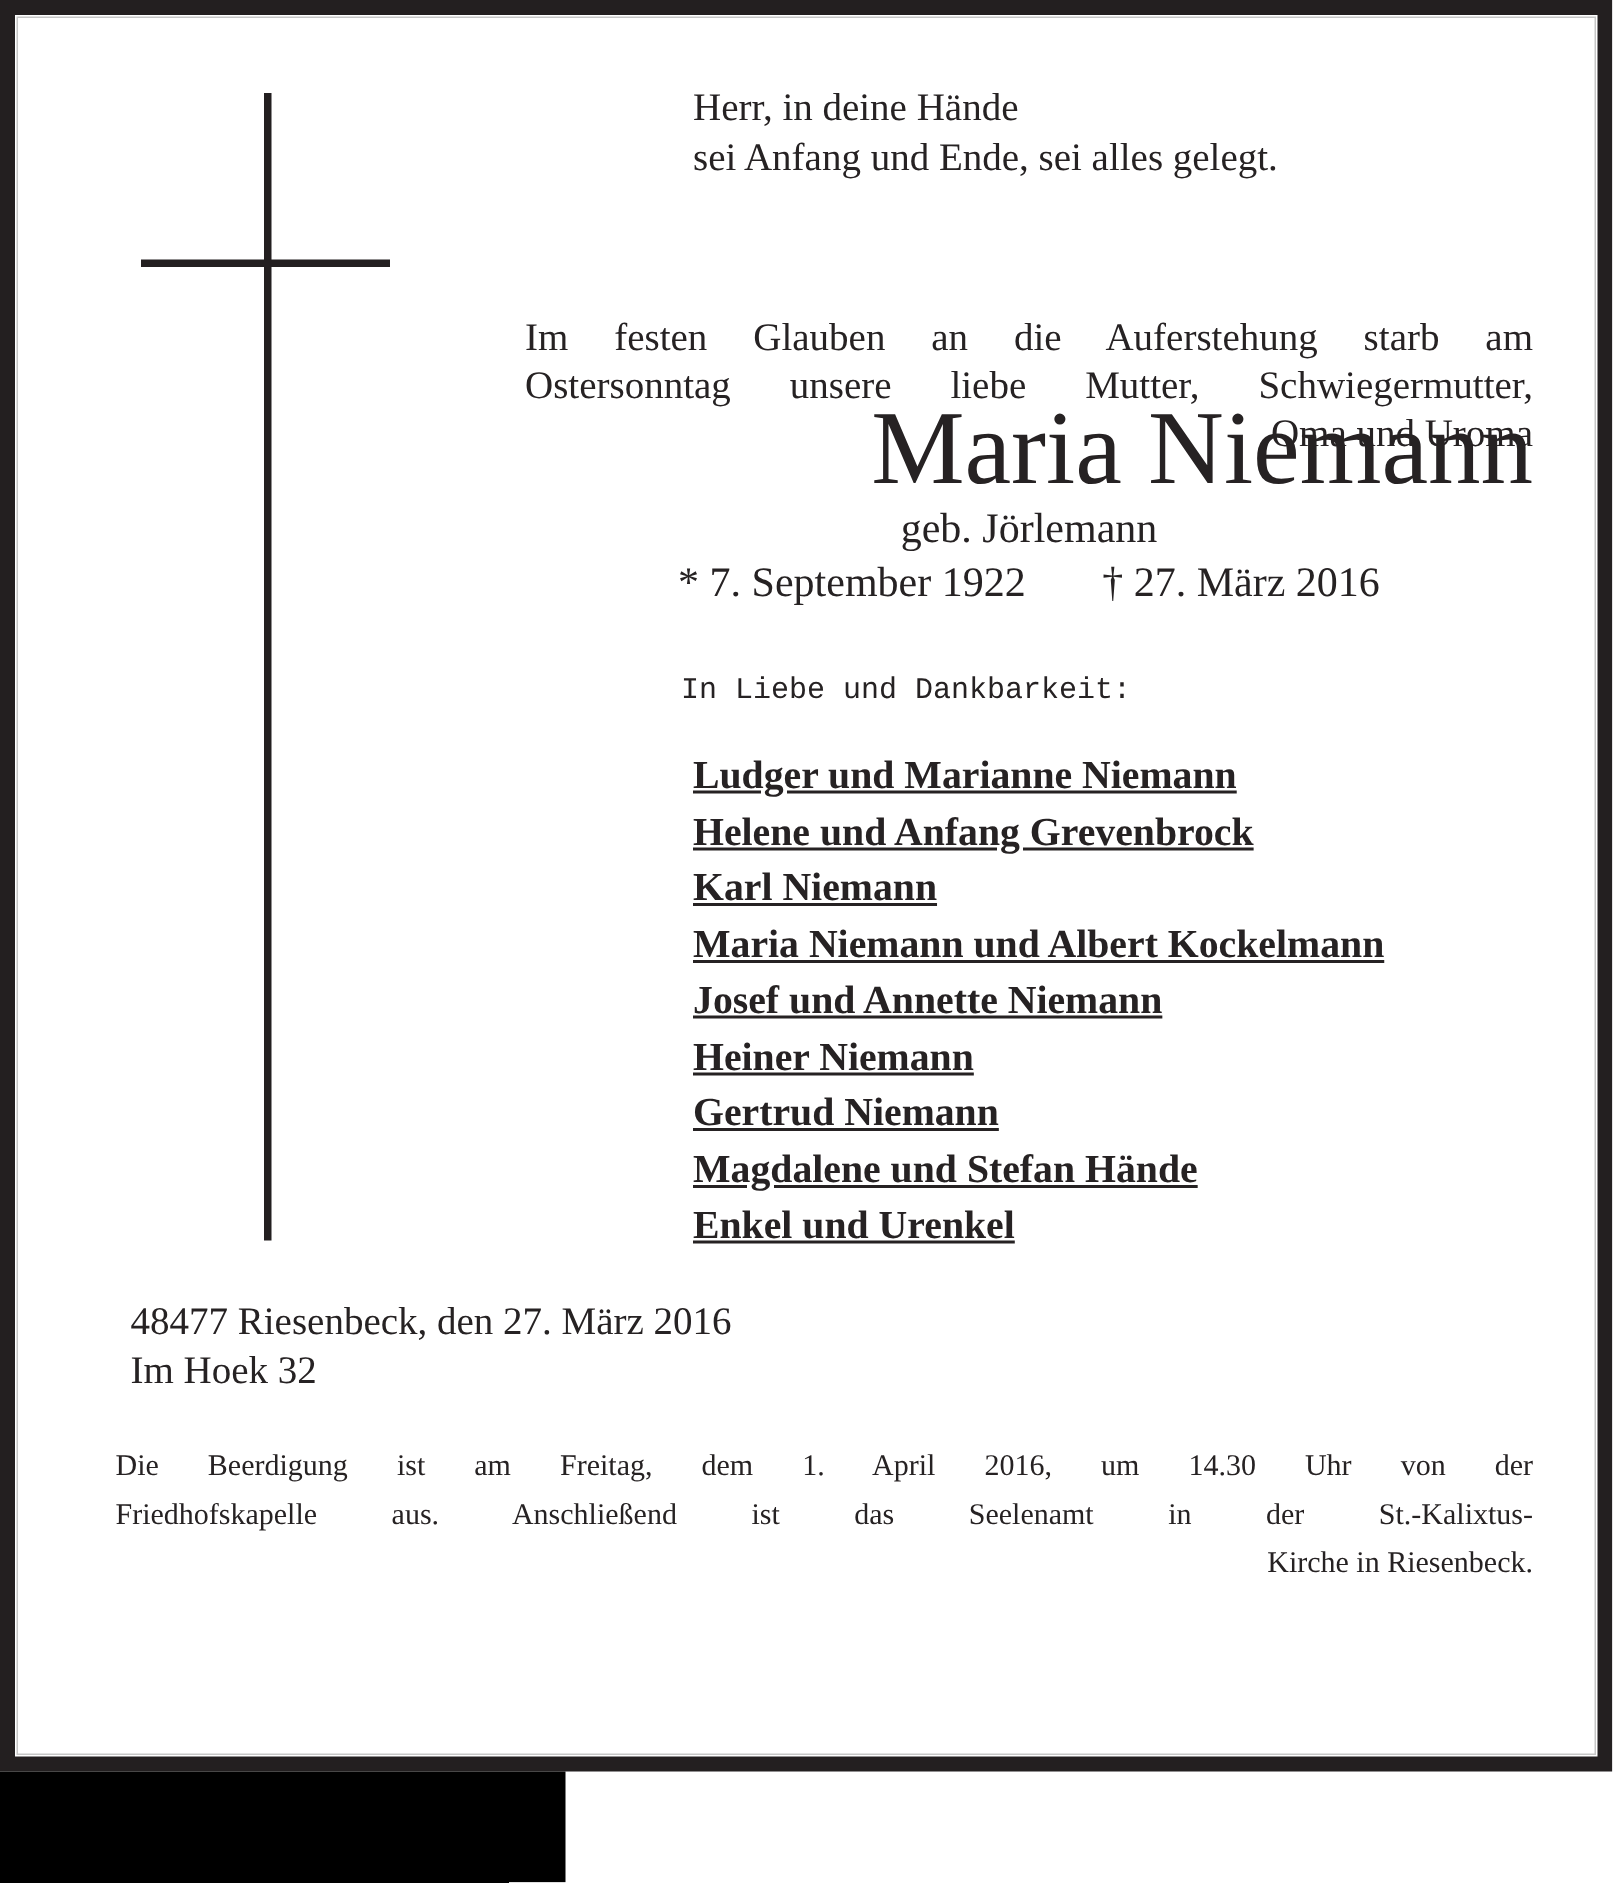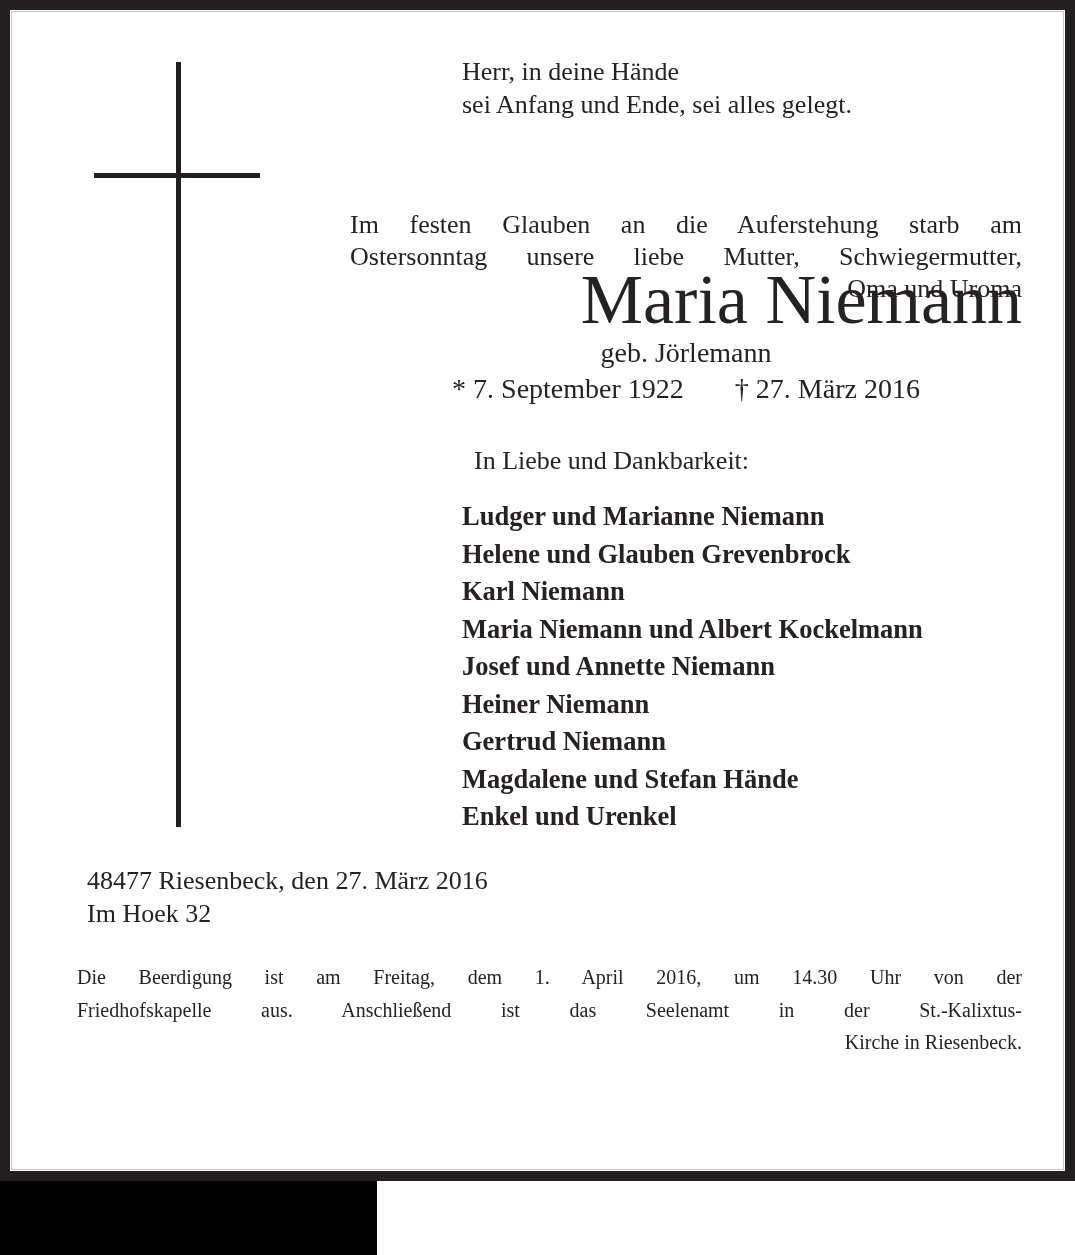--- a/index.html
+++ b/index.html
@@ -68,29 +68,31 @@
   .dates {
     left: 340px; top: 362px;
     width: 672px;
     display: flex;
     justify-content: center;
     gap: 51px;
     font-size: 28px; line-height: 34px;
     white-space: nowrap;
   }
   .dedication {
-    left: 464px; top: 434px;
-    font-size: 26px; line-height: 33px;
+    left: 444px; top: 434px;
+    font-size: 20px; line-height: 33px;
     white-space: nowrap;
+    font-family: Liberation Mono, monospace;
   }
   .mourners {
     left: 452px; top: 488px;
     font-size: 26.5px; line-height: 37.5px;
     font-weight: bold;
     white-space: nowrap;
+    text-decoration: underline;
   }
   .address {
     left: 77px; top: 854px;
     font-size: 26px; line-height: 33px;
     white-space: nowrap;
   }
   .funeral {
     left: 67px; top: 951px;
     width: 945px;
     font-size: 20px; line-height: 32.5px;
@@ -134,21 +136,21 @@
     <div class="abs maiden">geb. Jörlemann</div>
     <div class="abs dates">
       <span>* 7. September 1922</span>
       <span>† 27. März 2016</span>
     </div>
 
     <div class="abs dedication">In Liebe und Dankbarkeit:</div>
 
     <div class="abs mourners">
       <div>Ludger und Marianne Niemann</div>
-      <div>Helene und Glauben Grevenbrock</div>
+      <div>Helene und Anfang Grevenbrock</div>
       <div>Karl Niemann</div>
       <div>Maria Niemann und Albert Kockelmann</div>
       <div>Josef und Annette Niemann</div>
       <div>Heiner Niemann</div>
       <div>Gertrud Niemann</div>
       <div>Magdalene und Stefan Hände</div>
       <div>Enkel und Urenkel</div>
     </div>
 
     <div class="abs address">

